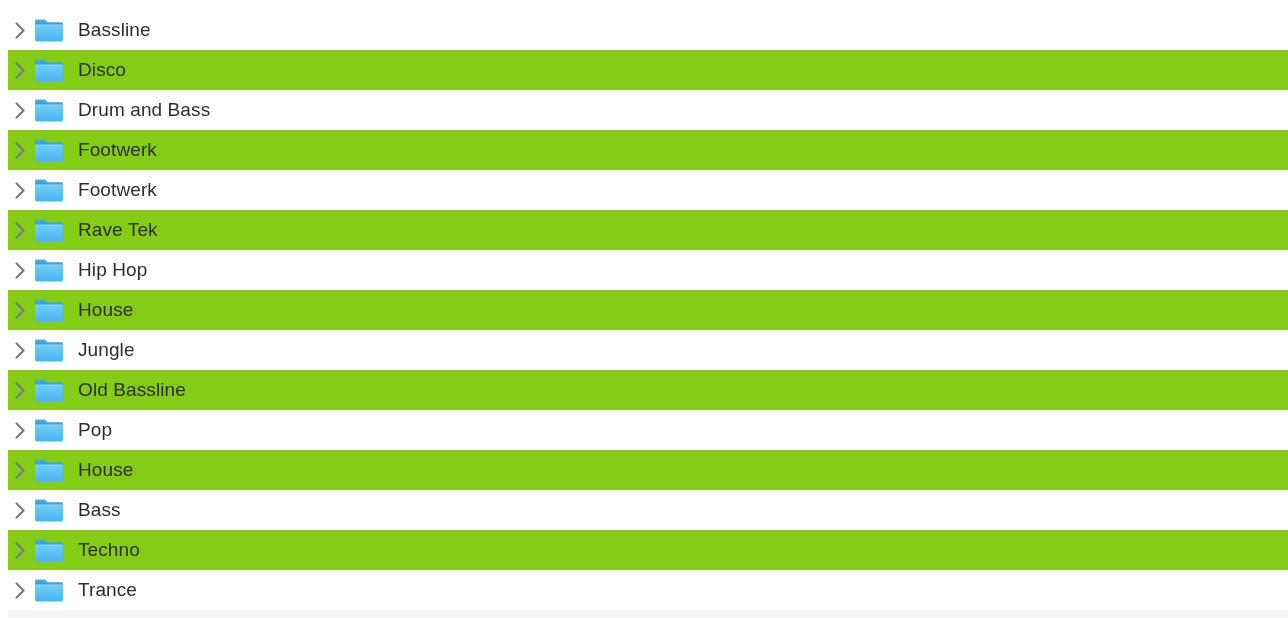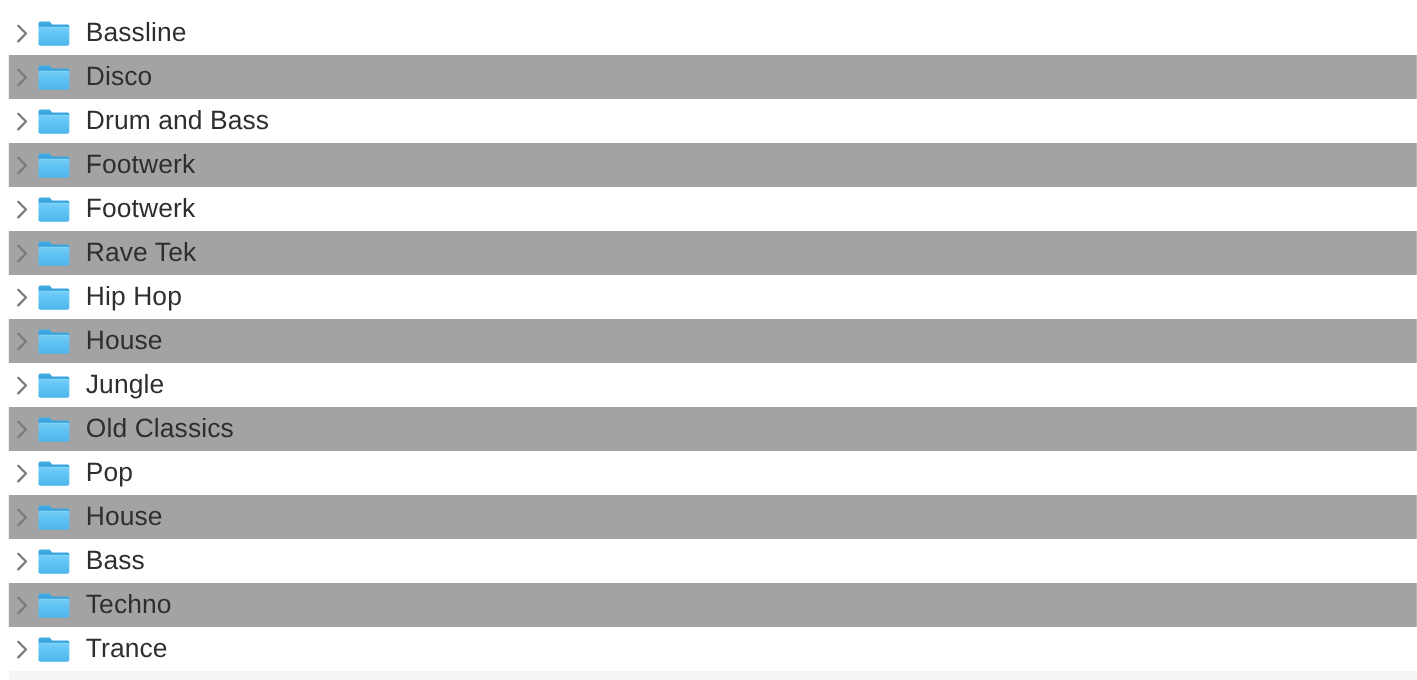--- a/index.html
+++ b/index.html
@@ -26,21 +26,21 @@
   .tree-row {
     position: relative;
     height: 40px;
     display: flex;
     align-items: center;
     padding-left: 8px;
     background: #ffffff;
   }
 
   .tree-row.striped {
-    background: #a3a3a3;
+    background: #84cc16;
   }
 
   
   .tree-row.striped::before {
     content: "";
     position: absolute;
     left: 0;
     top: 0;
     width: 8px;
     height: 100%;
@@ -70,21 +70,21 @@
     align-items: center;
     justify-content: flex-start;
     padding-left: 2px;
   }
   .folder-icon svg { display: block; }
 
   .row-label {
     position: relative;
     z-index: 2;
     margin-left: 12px;
-    font-size: 24px;
+    font-size: 19px;
     line-height: 40px;
     color: #2e2e2e;
     letter-spacing: 0.1px;
     white-space: nowrap;
     font-weight: 400;
   }
 
   
   #bottom-partial-row {
     position: absolute;
@@ -357,21 +357,21 @@
           <linearGradient id="folderTab" x1="0" y1="0" x2="0" y2="1">
             <stop offset="0%" stop-color="#46b0e6"></stop>
             <stop offset="100%" stop-color="#2f9bd8"></stop>
           </linearGradient>
         </defs>
         <path d="M1 3.2 A1.6 1.6 0 0 1 2.6 1.6 H11.2 L13.4 4.2 H27.4 A1.6 1.6 0 0 1 29 5.8 V7.6 H1 Z" fill="url(#folderTab)"></path>
         <rect x="1" y="6.4" width="28" height="17.2" rx="1.8" fill="url(#folderBody)"></rect>
         <rect x="1" y="6.4" width="28" height="1.5" fill="#8ad6f9" opacity="0.55"></rect>
       </svg>
     </span>
-    <span class="row-label">Old Classics</span>
+    <span class="row-label">Old Bassline</span>
   </div>
     <div class="tree-row">
     <span class="disclosure">
       <svg width="11" height="17" viewBox="0 0 11 17" aria-hidden="true">
         <path d="M1.6 1.4 L8.6 8.5 L1.6 15.6" fill="none" stroke="#7b7b7b" stroke-width="2.1" stroke-linecap="round" stroke-linejoin="round"></path>
       </svg>
     </span>
     <span class="folder-icon">
       <svg width="30" height="25" viewBox="0 0 30 25" aria-hidden="true">
         <defs>

